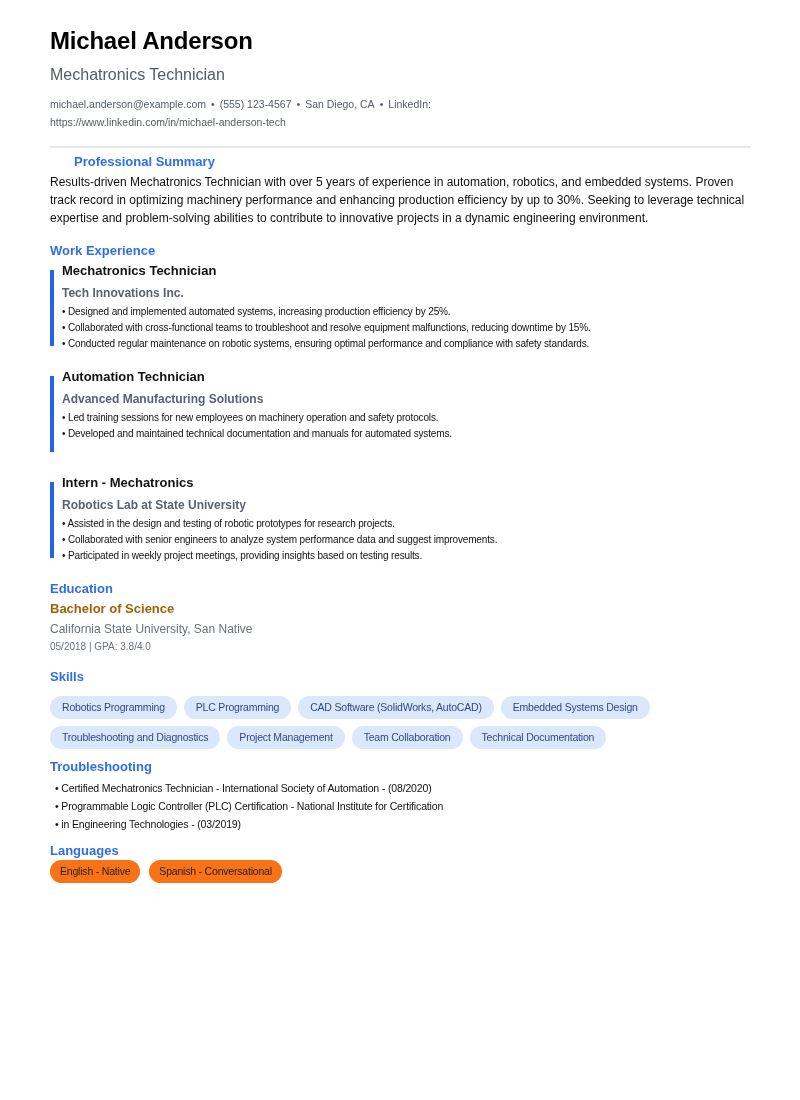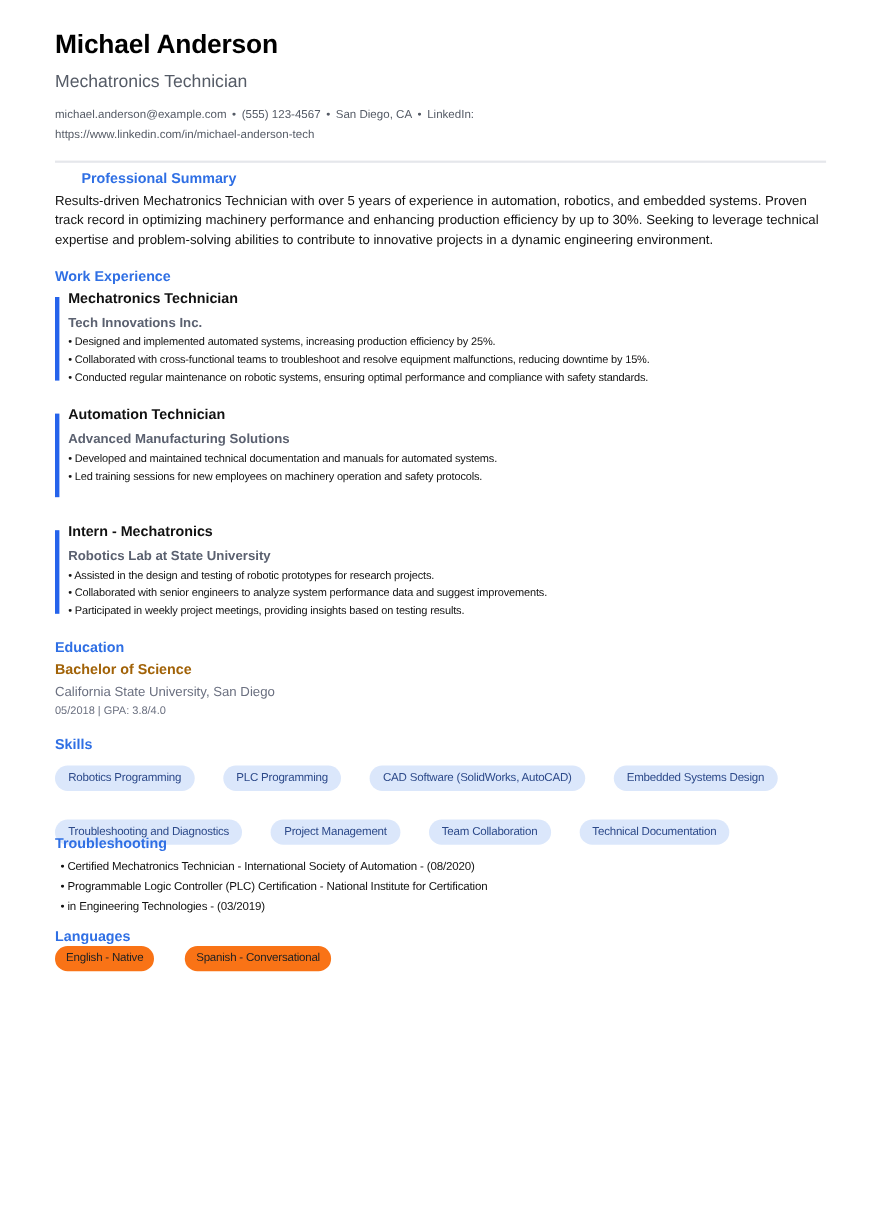--- a/index.html
+++ b/index.html
@@ -20,21 +20,21 @@
   .job .bar { position: absolute; left: 0; width: 4px; background: #2563eb; }
   .job-title { font-size: 13px; font-weight: bold; color: #111; height: 22px; line-height: 16px; }
   .job-company { font-size: 12px; font-weight: bold; color: #5b6170; height: 19px; line-height: 16px; margin-top: 0px; }
   .job-bullets { list-style: none; }
   .job-bullets li { font-size: 10px; line-height: 16px; color: #111; white-space: nowrap; letter-spacing: -0.15px; }
 
   .degree { position: absolute; top: 601px; left: 0; font-size: 13px; font-weight: bold; color: #a16207; text-align: right; }
   .school { position: absolute; top: 622px; left: 0; font-size: 12px; color: #6b7080; }
   .edu-meta { position: absolute; top: 641px; left: 0; font-size: 10px; color: #6b7080; }
 
-  .chips { position: absolute; left: 0; width: 701px; display: flex; flex-wrap: wrap; gap: 19px; }
+  .chips { position: absolute; left: 0; width: 701px; display: flex; flex-wrap: wrap; }
   .chip { height: 23px; line-height: 23px; border-radius: 12px; font-size: 10.5px; padding: 0 12px; margin-right: 7px; margin-bottom: 7px; letter-spacing: -0.2px; }
   .skill-chip { background: #dbe7fb; color: #2d4a8a; }
   .lang-chip { background: #f97316; color: #222; padding: 0 10px; margin-right: 9px; }
 
   .certs { position: absolute; top: 779px; left: 5px; list-style: none; }
   .certs li { font-size: 10.5px; line-height: 18px; color: #111; letter-spacing: -0.15px; }
 </style>
 </head>
 <body>
 
@@ -64,39 +64,39 @@
       <li>• Collaborated with cross-functional teams to troubleshoot and resolve equipment malfunctions, reducing downtime by 15%.</li>
       <li>• Conducted regular maintenance on robotic systems, ensuring optimal performance and compliance with safety standards.</li>
     </ul>
   </div>
 
   <div class="job" style="top:369px;">
     <div class="bar" style="top:7px;height:76px;"></div>
     <div class="job-title">Automation Technician</div>
     <div class="job-company">Advanced Manufacturing Solutions</div>
     <ul class="job-bullets">
+      <li>• Led training sessions for new employees on machinery operation and safety protocols.</li>
       <li>• Developed and maintained technical documentation and manuals for automated systems.</li>
-      <li>• Led training sessions for new employees on machinery operation and safety protocols.</li>
     </ul>
   </div>
 
   <div class="job" style="top:475px;">
     <div class="bar" style="top:7px;height:76px;"></div>
     <div class="job-title">Intern - Mechatronics</div>
     <div class="job-company">Robotics Lab at State University</div>
     <ul class="job-bullets">
       <li>• Assisted in the design and testing of robotic prototypes for research projects.</li>
       <li>• Collaborated with senior engineers to analyze system performance data and suggest improvements.</li>
       <li>• Participated in weekly project meetings, providing insights based on testing results.</li>
     </ul>
   </div>
 
   <div class="section-title" style="top:581px;">Education</div>
   <div class="degree">Bachelor of Science</div>
-  <div class="school">California State University, San Diego</div>
+  <div class="school">California State University, San Native</div>
   <div class="edu-meta">05/2018 | GPA: 3.8/4.0</div>
 
   <div class="section-title" style="top:669px;">Skills</div>
   <div class="chips" style="top:696px;">
     <span class="chip skill-chip">Robotics Programming</span>
     <span class="chip skill-chip">PLC Programming</span>
     <span class="chip skill-chip">CAD Software (SolidWorks, AutoCAD)</span>
     <span class="chip skill-chip">Embedded Systems Design</span>
     <span class="chip skill-chip">Troubleshooting and Diagnostics</span>
     <span class="chip skill-chip">Project Management</span>

